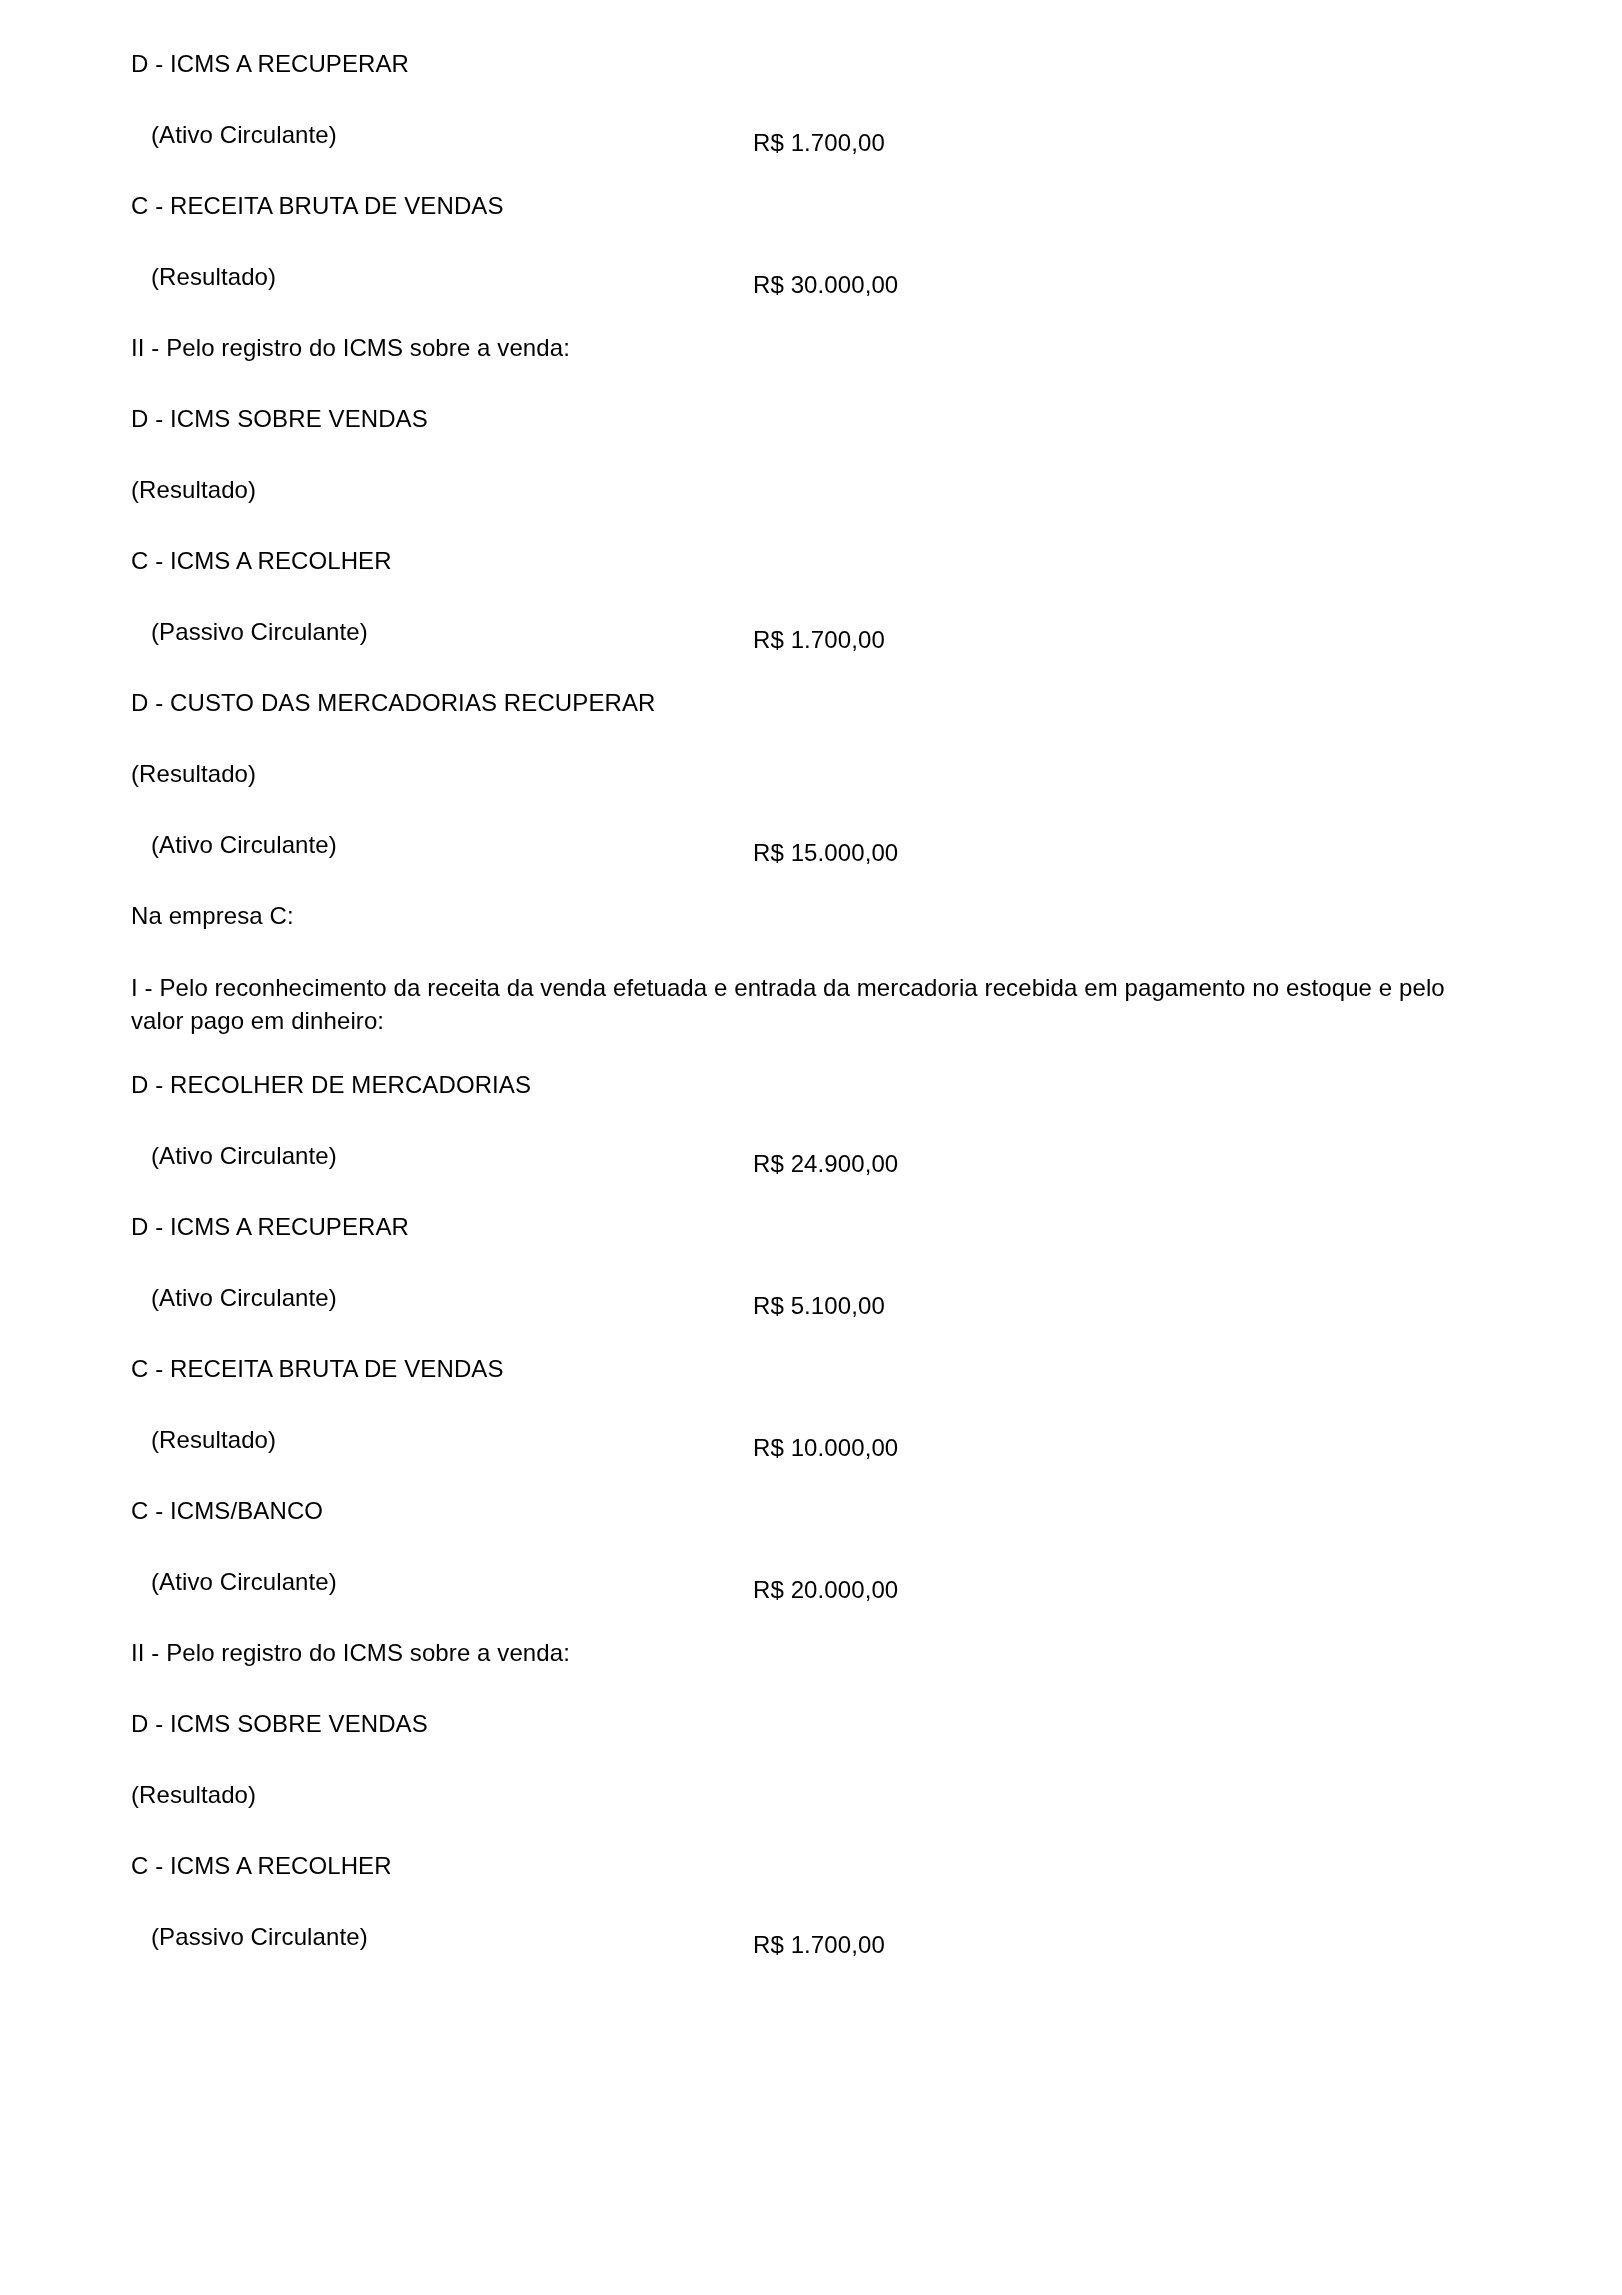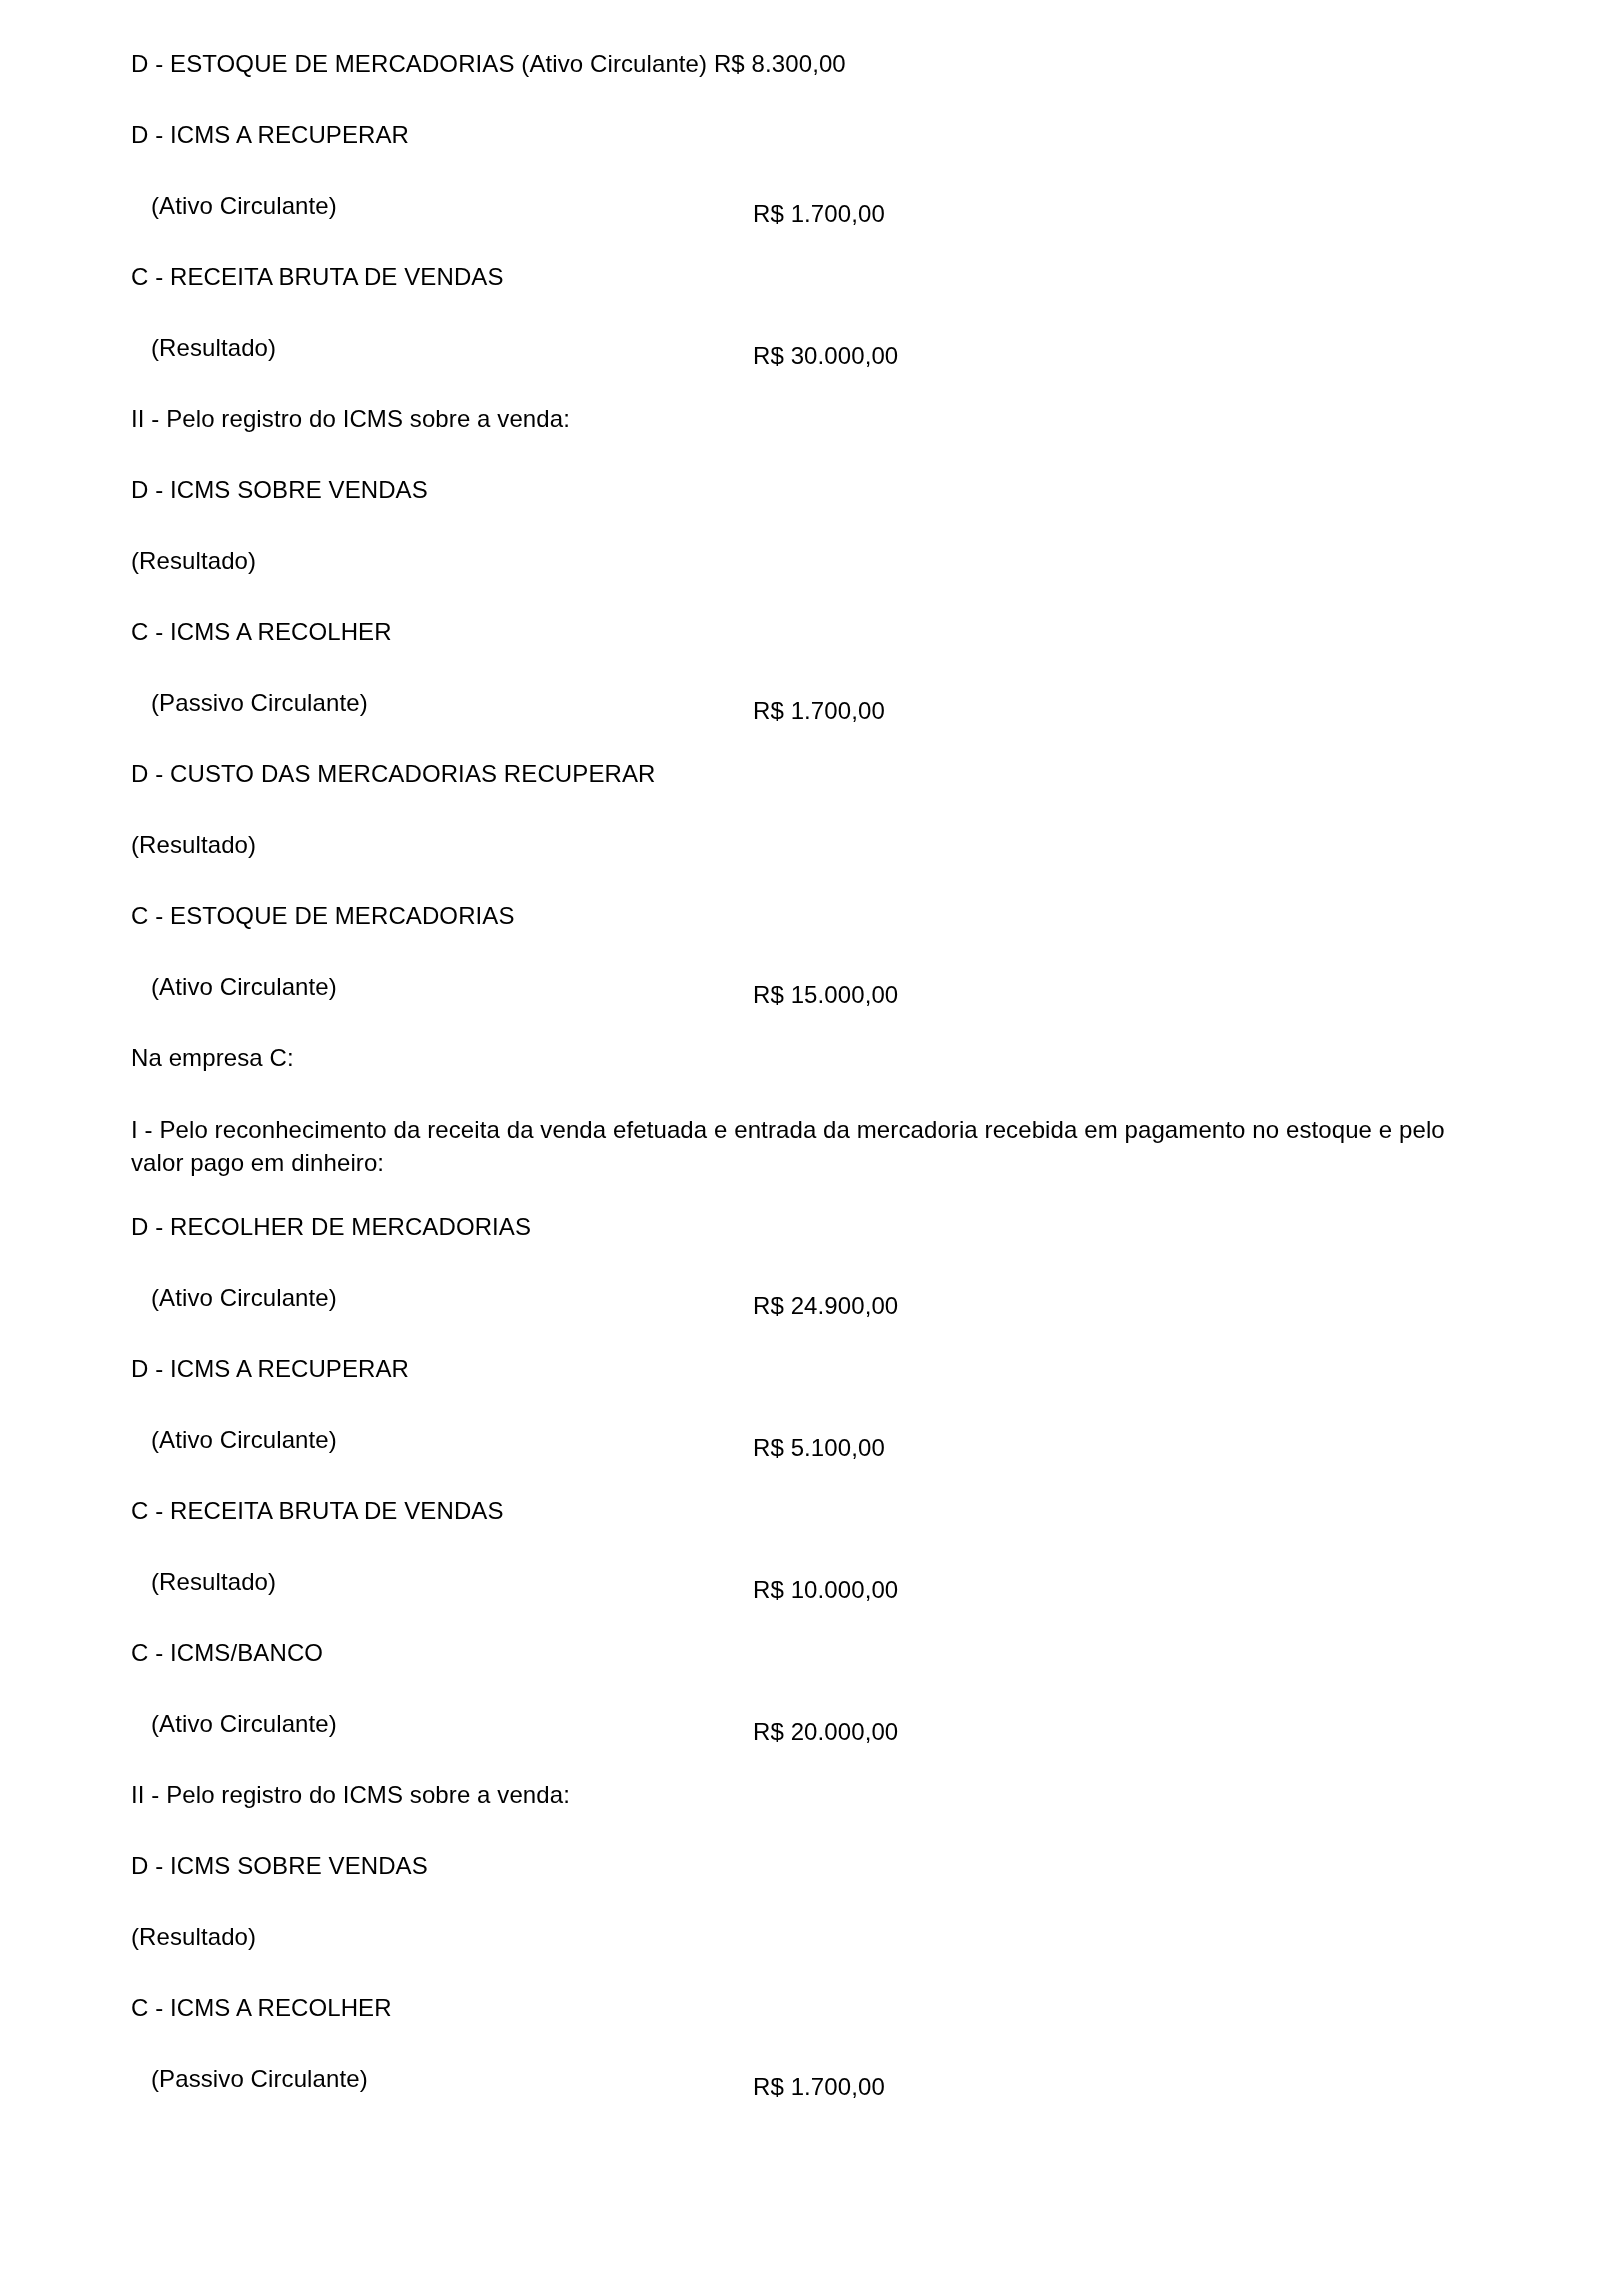--- a/index.html
+++ b/index.html
@@ -64,33 +64,31 @@
 
   .spacer-bottom {
     height: 127px;
   }
 </style>
 </head>
 <body>
 
 <div class="page">
   <div class="doc-body" id="doc-body">
-      <p class="line">D - ESTOQUE DE MERCADORIAS (Ativo Circulante) R$ 8.300,00</p>
       <p class="line">D - ICMS A RECUPERAR</p>
       <p class="line two-col"><span class="label">(Ativo Circulante)</span><span class="value">R$ 1.700,00</span></p>
       <p class="line">C - RECEITA BRUTA DE VENDAS</p>
       <p class="line two-col"><span class="label">(Resultado)</span><span class="value">R$ 30.000,00</span></p>
       <p class="line">II - Pelo registro do ICMS sobre a venda:</p>
       <p class="line">D - ICMS SOBRE VENDAS</p>
       <p class="line">(Resultado)</p>
       <p class="line">C - ICMS A RECOLHER</p>
       <p class="line two-col"><span class="label">(Passivo Circulante)</span><span class="value">R$ 1.700,00</span></p>
       <p class="line">D - CUSTO DAS MERCADORIAS RECUPERAR</p>
       <p class="line">(Resultado)</p>
-      <p class="line">C - ESTOQUE DE MERCADORIAS</p>
       <p class="line two-col"><span class="label">(Ativo Circulante)</span><span class="value">R$ 15.000,00</span></p>
       <p class="line">Na empresa C:</p>
       <p class="line flow">I - Pelo reconhecimento da receita da venda efetuada e entrada da mercadoria recebida em pagamento no estoque e pelo valor pago em dinheiro:</p>
       <p class="line">D - RECOLHER DE MERCADORIAS</p>
       <p class="line two-col"><span class="label">(Ativo Circulante)</span><span class="value">R$ 24.900,00</span></p>
       <p class="line">D - ICMS A RECUPERAR</p>
       <p class="line two-col"><span class="label">(Ativo Circulante)</span><span class="value">R$ 5.100,00</span></p>
       <p class="line">C - RECEITA BRUTA DE VENDAS</p>
       <p class="line two-col"><span class="label">(Resultado)</span><span class="value">R$ 10.000,00</span></p>
       <p class="line">C - ICMS/BANCO</p>

